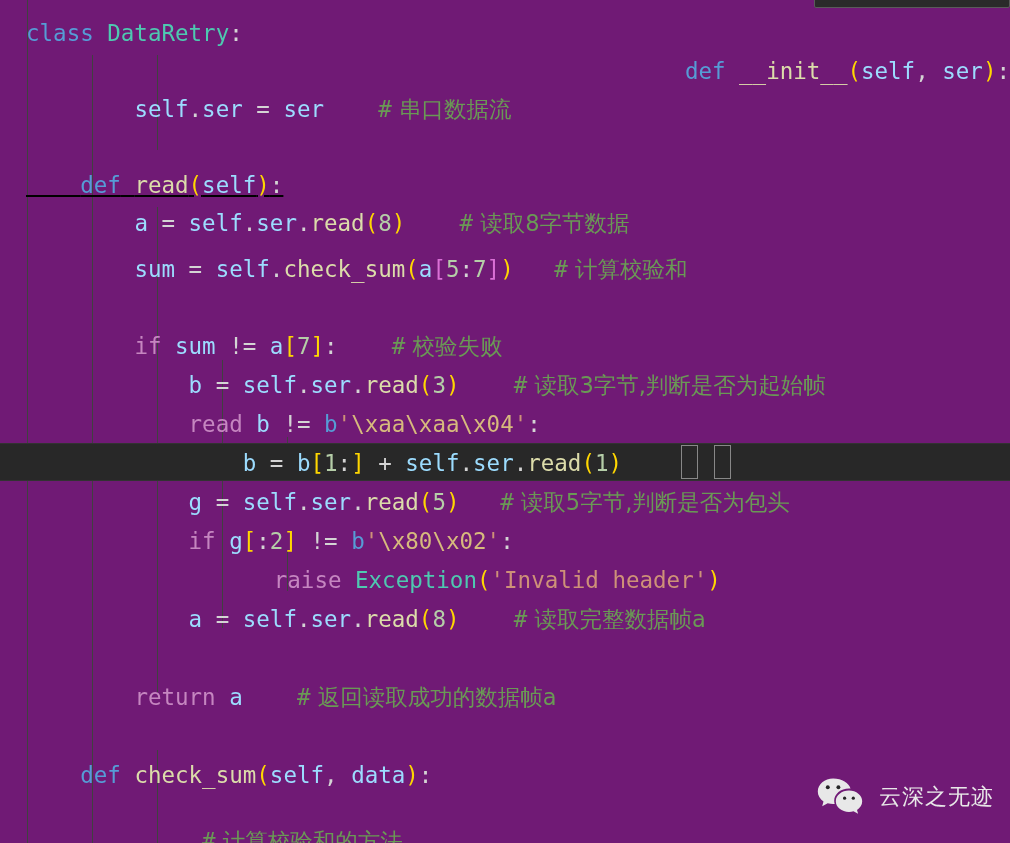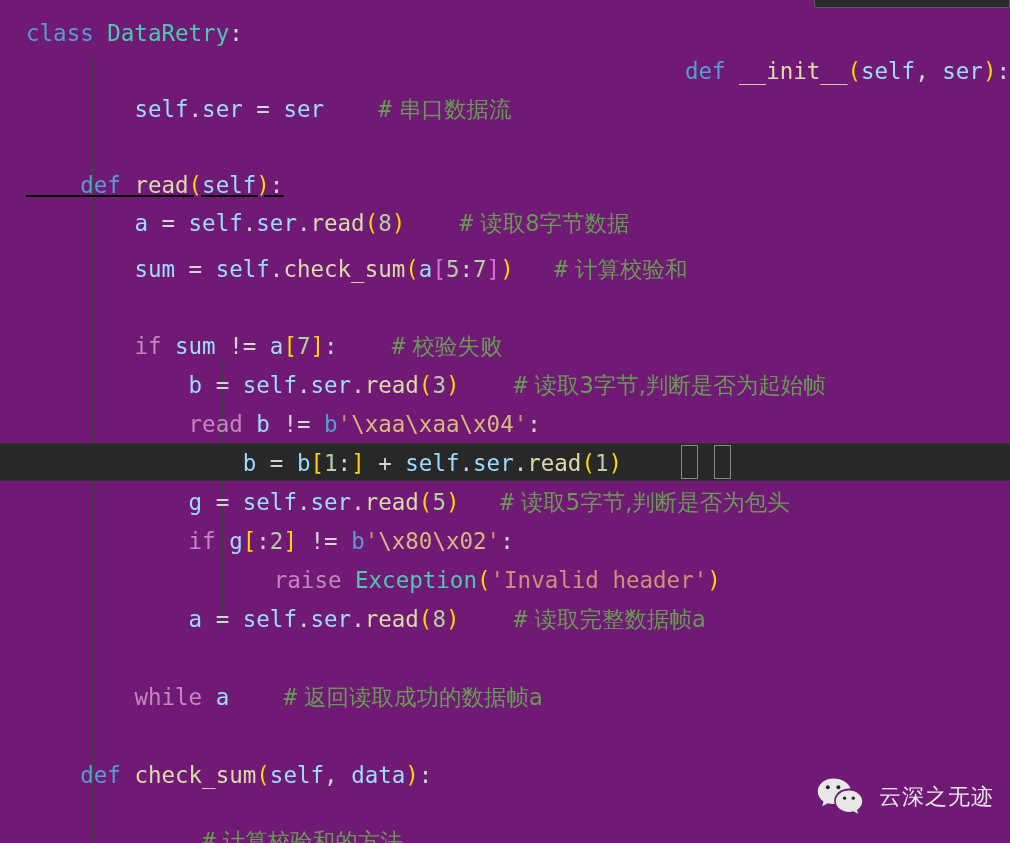--- a/index.html
+++ b/index.html
@@ -169,21 +169,21 @@
       <div class="line" style="top:483px;"><span class="tok-plain">            </span><span class="tok-var">g</span><span class="tok-plain"> = </span><span class="tok-var">self</span><span class="tok-plain">.</span><span class="tok-var">ser</span><span class="tok-plain">.</span><span class="tok-fn">read</span><span class="br-y">(</span><span class="tok-num">5</span><span class="br-y">)</span><span class="tok-plain">   </span><span class="tok-com-mono">#</span><span class="tok-com"> 读取5字节,判断是否为包头</span></div>
 
       <div class="line" style="top:522px;"><span class="tok-plain">            </span><span class="tok-ctrl">if</span><span class="tok-plain"> </span><span class="tok-var">g</span><span class="br-y">[</span><span class="tok-plain">:</span><span class="tok-num">2</span><span class="br-y">]</span><span class="tok-plain"> != </span><span class="tok-kw">b</span><span class="tok-str">'</span><span class="tok-esc">\x80\x02</span><span class="tok-str">'</span><span class="tok-plain">:</span></div>
 
       <div class="line" style="top:561px;margin-left:31px;"><span class="tok-plain">                </span><span class="tok-ctrl">raise</span><span class="tok-plain"> </span><span class="tok-cls">Exception</span><span class="br-y">(</span><span class="tok-str">'Invalid header'</span><span class="br-y">)</span></div>
 
       <div class="line" style="top:600px;"><span class="tok-plain">            </span><span class="tok-var">a</span><span class="tok-plain"> = </span><span class="tok-var">self</span><span class="tok-plain">.</span><span class="tok-var">ser</span><span class="tok-plain">.</span><span class="tok-fn">read</span><span class="br-y">(</span><span class="tok-num">8</span><span class="br-y">)</span><span class="tok-plain">    </span><span class="tok-com-mono">#</span><span class="tok-com"> 读取完整数据帧a</span></div>
 
       <div class="line" style="top:639px;"></div>
 
-      <div class="line" style="top:678px;"><span class="tok-plain">        </span><span class="tok-ctrl">while</span><span class="tok-plain"> </span><span class="tok-var">a</span><span class="tok-plain">    </span><span class="tok-com-mono">#</span><span class="tok-com"> 返回读取成功的数据帧a</span></div>
+      <div class="line" style="top:678px;"><span class="tok-plain">        </span><span class="tok-ctrl">return</span><span class="tok-plain"> </span><span class="tok-var">a</span><span class="tok-plain">    </span><span class="tok-com-mono">#</span><span class="tok-com"> 返回读取成功的数据帧a</span></div>
 
       <div class="line" style="top:717px;"></div>
 
       <div class="line" style="top:756px;"><span class="tok-plain">    </span><span class="tok-kw">def</span><span class="tok-plain"> </span><span class="tok-fn">check_sum</span><span class="br-y">(</span><span class="tok-var">self</span><span class="tok-plain">, </span><span class="tok-var">data</span><span class="br-y">)</span><span class="tok-plain">:</span></div>
 
       <div class="line" style="top:794px;margin-top:28px;"><span class="tok-plain">        </span><span class="tok-var">...</span><span class="tok-plain">  </span><span class="tok-com-mono">#</span><span class="tok-com"> 计算校验和的方法</span></div>
 
     </div>
 
     <div class="bracket-box" style="left:681px; top:445px; width:17px; height:34px;"></div>

